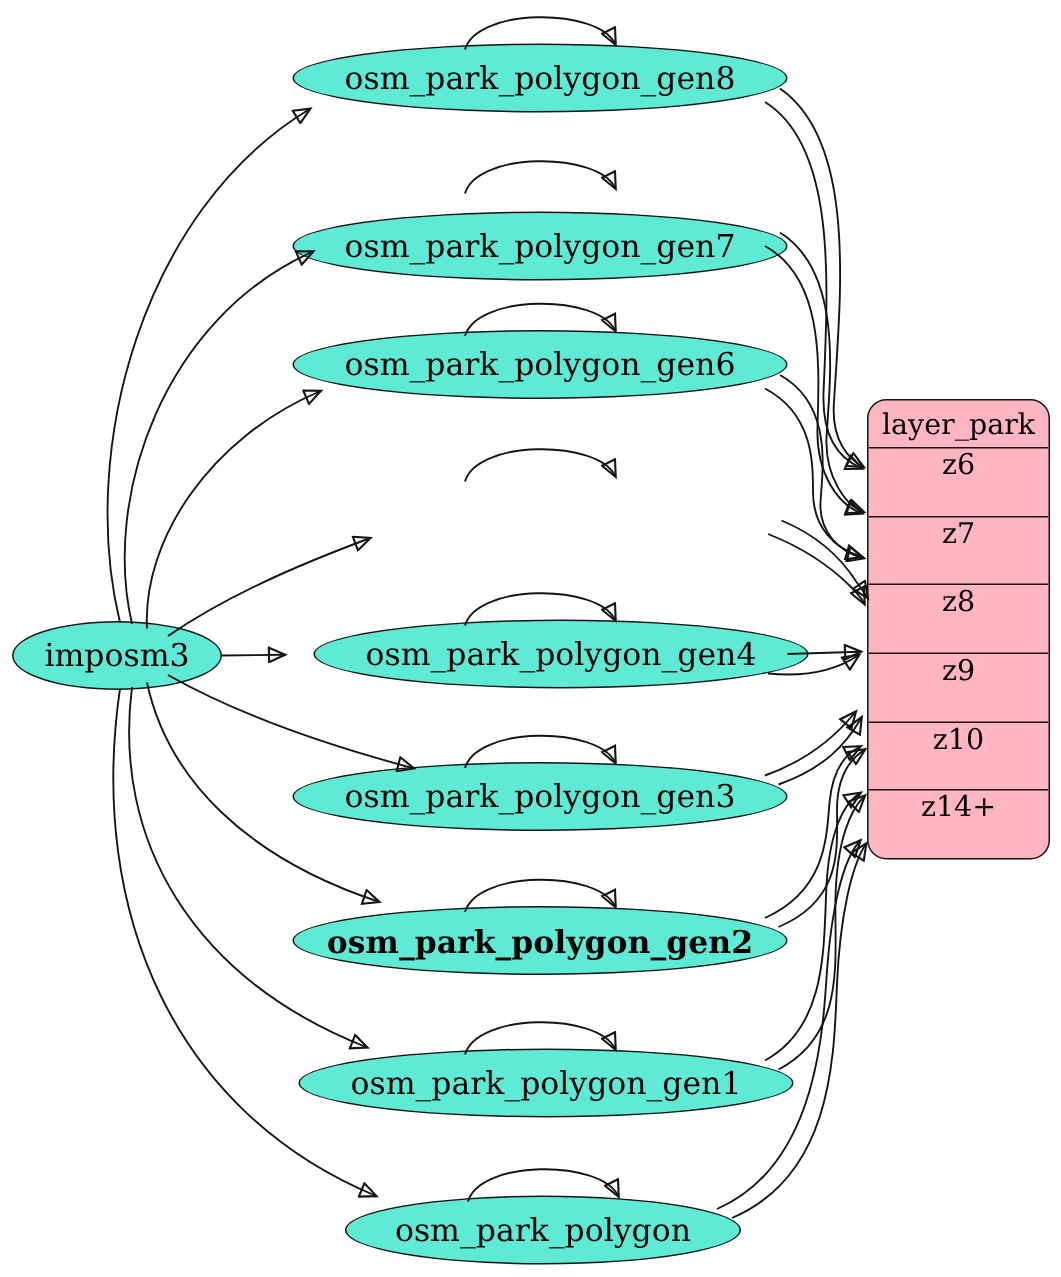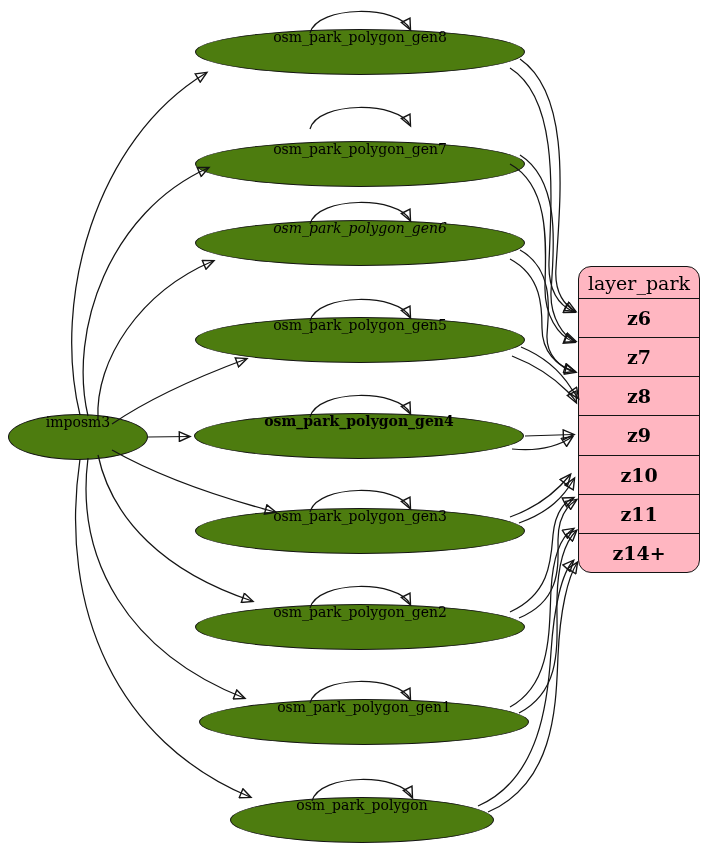--- a/index.html
+++ b/index.html
@@ -9,39 +9,39 @@
     height: 851px;
     background: #ffffff;
     font-family: "DejaVu Serif", serif;
     color: #000000;
     overflow: hidden;
   }
   .node {
     position: absolute;
     border: 1.2px solid #141414;
     border-radius: 50%;
-    background: #4d7c0f;
+    background: #5eead4;
     display: flex;
-    align-items: flex-start;
+    align-items: center;
     justify-content: center;
-    font-size: 14px;
+    font-size: 21px;
     line-height: 1;
     box-sizing: border-box;
     z-index: 2;
   }
   .node span { white-space: nowrap; }
   
   .n-imposm3 { left: 8px;   top: 414px; width: 140px; height: 46px; }
   .n-gen8    { left: 195px; top: 29px;  width: 330px; height: 46px; }
   .n-gen7    { left: 195px; top: 141px; width: 330px; height: 46px; }
-  .n-gen6    { left: 195px; top: 220px; width: 330px; height: 46px; font-style: italic; }
+  .n-gen6    { left: 195px; top: 220px; width: 330px; height: 46px; }
   .n-gen5    { left: 195px; top: 317px; width: 330px; height: 46px; }
-  .n-gen4    { left: 194px; top: 413px; width: 330px; height: 46px; font-weight: bold; }
+  .n-gen4    { left: 209px; top: 413px; width: 330px; height: 46px; }
   .n-gen3    { left: 195px; top: 508px; width: 330px; height: 46px; }
-  .n-gen2    { left: 195px; top: 604px; width: 330px; height: 46px; }
+  .n-gen2    { left: 195px; top: 604px; width: 330px; height: 46px; font-weight: bold; }
   .n-gen1    { left: 199px; top: 699px; width: 330px; height: 46px; }
   .n-poly    { left: 230px; top: 797px; width: 264px; height: 46px; }
 
   .layer-table {
     position: absolute;
     left: 578px; top: 266px;
     width: 122px; height: 307px;
     background: #ffb6c1;
     border: 1.4px solid #141414;
     border-radius: 13px;
@@ -53,21 +53,21 @@
     font-size: 19px;
   }
   .layer-table .hdr {
     height: 31px;
     flex: 0 0 31px;
     display: flex; align-items: center; justify-content: center;
   }
   .layer-table .row {
     flex: 1 1 auto;
     border-top: 1.2px solid #141414;
-    display: flex; align-items: center; justify-content: center; font-weight: bold;
+    display: flex; justify-content: center;
   }
   svg.edges {
     position: absolute;
     left: 0; top: 0;
     z-index: 3;
     pointer-events: none;
   }
   svg.edges path {
     fill: none;
     stroke: #141414;
@@ -83,23 +83,20 @@
     <span>imposm3</span>
   </div>
   <div class="node n-gen8">
     <span>osm_park_polygon_gen8</span>
   </div>
   <div class="node n-gen7">
     <span>osm_park_polygon_gen7</span>
   </div>
   <div class="node n-gen6">
     <span>osm_park_polygon_gen6</span>
-  </div>
-  <div class="node n-gen5">
-    <span>osm_park_polygon_gen5</span>
   </div>
   <div class="node n-gen4">
     <span>osm_park_polygon_gen4</span>
   </div>
   <div class="node n-gen3">
     <span>osm_park_polygon_gen3</span>
   </div>
   <div class="node n-gen2">
     <span>osm_park_polygon_gen2</span>
   </div>
@@ -121,23 +118,20 @@
         <span>z7</span>
       </div>
     <div class="row">
         <span>z8</span>
       </div>
     <div class="row">
         <span>z9</span>
       </div>
     <div class="row">
         <span>z10</span>
-      </div>
-    <div class="row">
-        <span>z11</span>
       </div>
     <div class="row">
         <span>z14+</span>
       </div>
   </div>
 
   <svg class="edges" width="707" height="851" viewBox="0 0 707 851" aria-hidden="true">
     <defs>
       <marker id="arrow" viewBox="0 0 10 10" refX="8.6" refY="5" markerWidth="11.5" markerHeight="9" orient="auto-start-reverse">
         <path d="M0,0.7 L9.6,5 L0,9.3 z" fill="#141414" stroke="none"></path>

